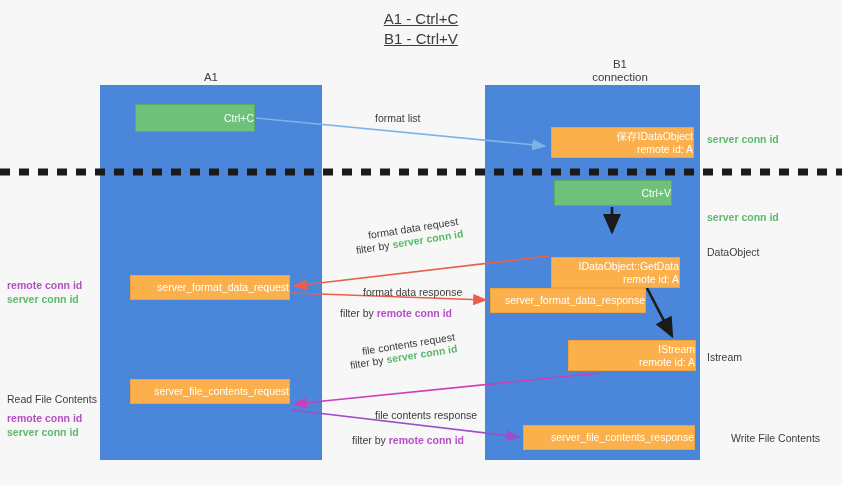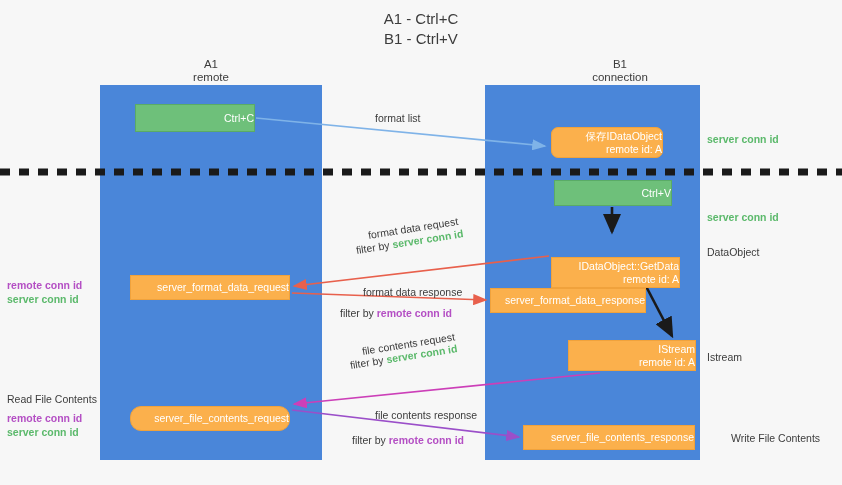--- a/index.html
+++ b/index.html
@@ -33,58 +33,59 @@
   .lane-head {
     position: absolute;
     text-align: center;
     font-size: 11.5px;
     color: #3c3c3c;
     line-height: 13px;
     width: 160px;
   }
   .lane-head .l1 { display: block; }
   .lane-head .l2 { display: block; }
-  .head-a { left: 131px; top: 58px; }
+  .head-a { left: 131px; top: 71px; }
   .head-b { left: 540px; top: 58px; }
 
   .title {
     position: absolute;
     left: 0;
     top: 9px;
     width: 842px;
     text-align: center;
     font-size: 15px;
     color: #3c3c3c;
     line-height: 20px;
+    text-decoration: underline;
   }
   .title span { display: block; }
 
   .box {
     position: absolute;
     box-sizing: border-box;
     text-align: center;
     color: #ffffff;
     font-size: 10.5px;
     line-height: 13px;
     display: flex;
     flex-direction: column;
     align-items: flex-end;
     justify-content: center;
   }
   .box.green { background: #6ec07a; border: 1px solid #5aab66; }
   .box.orange { background: #fbb04c; border: 1px solid #f0a23c; }
 
   .b-ctrlc  { left: 135px; top: 104px; width: 120px; height: 28px; }
   .b-ctrlv  { left: 554px; top: 180px; width: 118px; height: 26px; }
-  .b-save   { left: 551px; top: 127px; width: 112px; height: 31px; border-radius: 7px; }
+  .b-save   { left: 551px; top: 127px; width: 143px; height: 31px; }
   .b-getdata{ left: 551px; top: 236px; width: 129px; height: 31px; margin-top: 21px; }
   .b-istream{ left: 568px; top: 340px; width: 128px; height: 31px; }
   .b-sfdreq { left: 130px; top: 275px; width: 160px; height: 25px; }
   .b-sfdres { left: 490px; top: 288px; width: 156px; height: 25px; }
-  .b-sfcreq { left: 130px; top: 406px; width: 160px; height: 25px; border-radius: 11px; }
+  .b-sfcreq { left: 130px; top: 379px; width: 160px; height: 25px; }
   .b-sfcres { left: 523px; top: 425px; width: 172px; height: 25px; }
 
   .lbl {
     position: absolute;
     font-size: 10.5px;
     color: #3c3c3c;
     white-space: nowrap;
     line-height: 14px;
   }
   .lbl.green-t { color: #5bb96b; font-weight: bold; }

